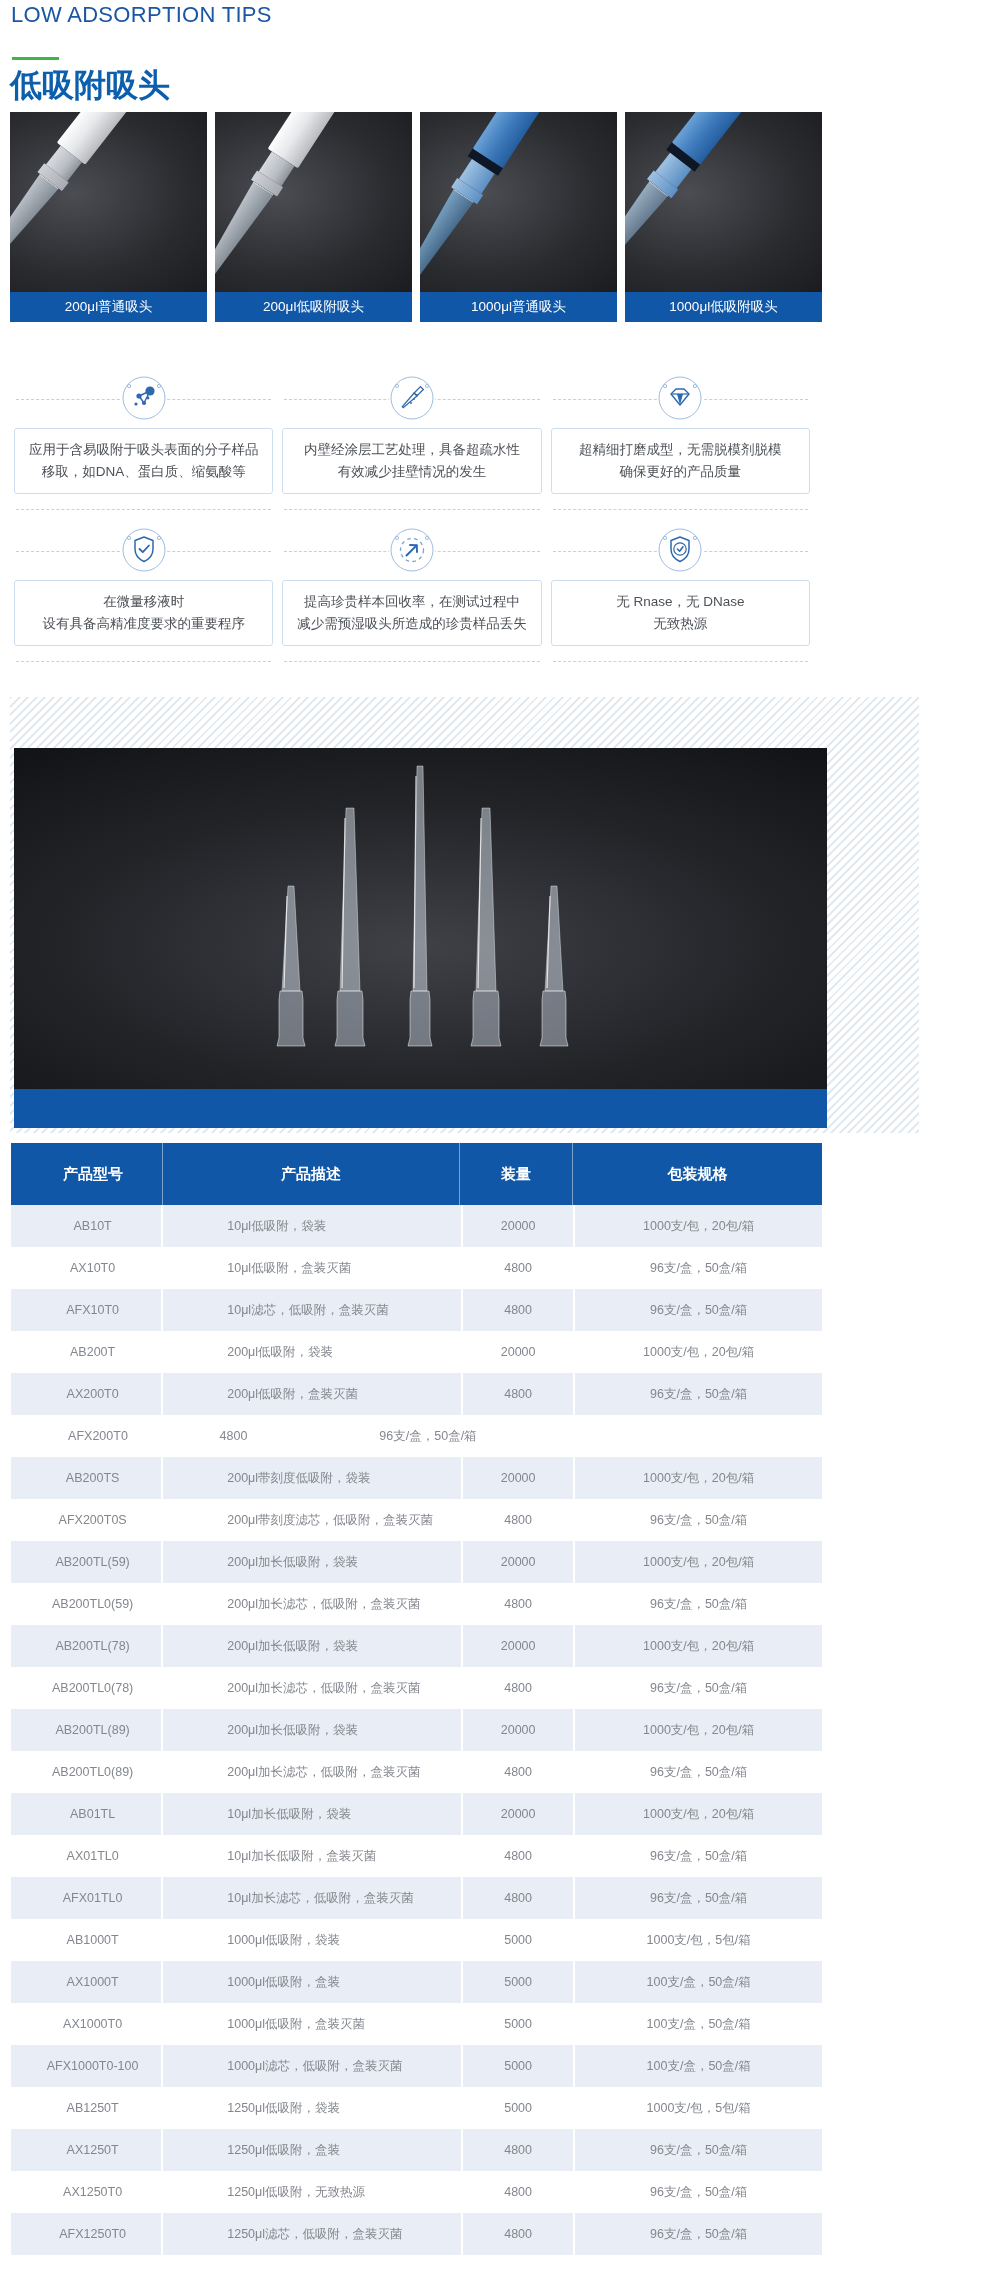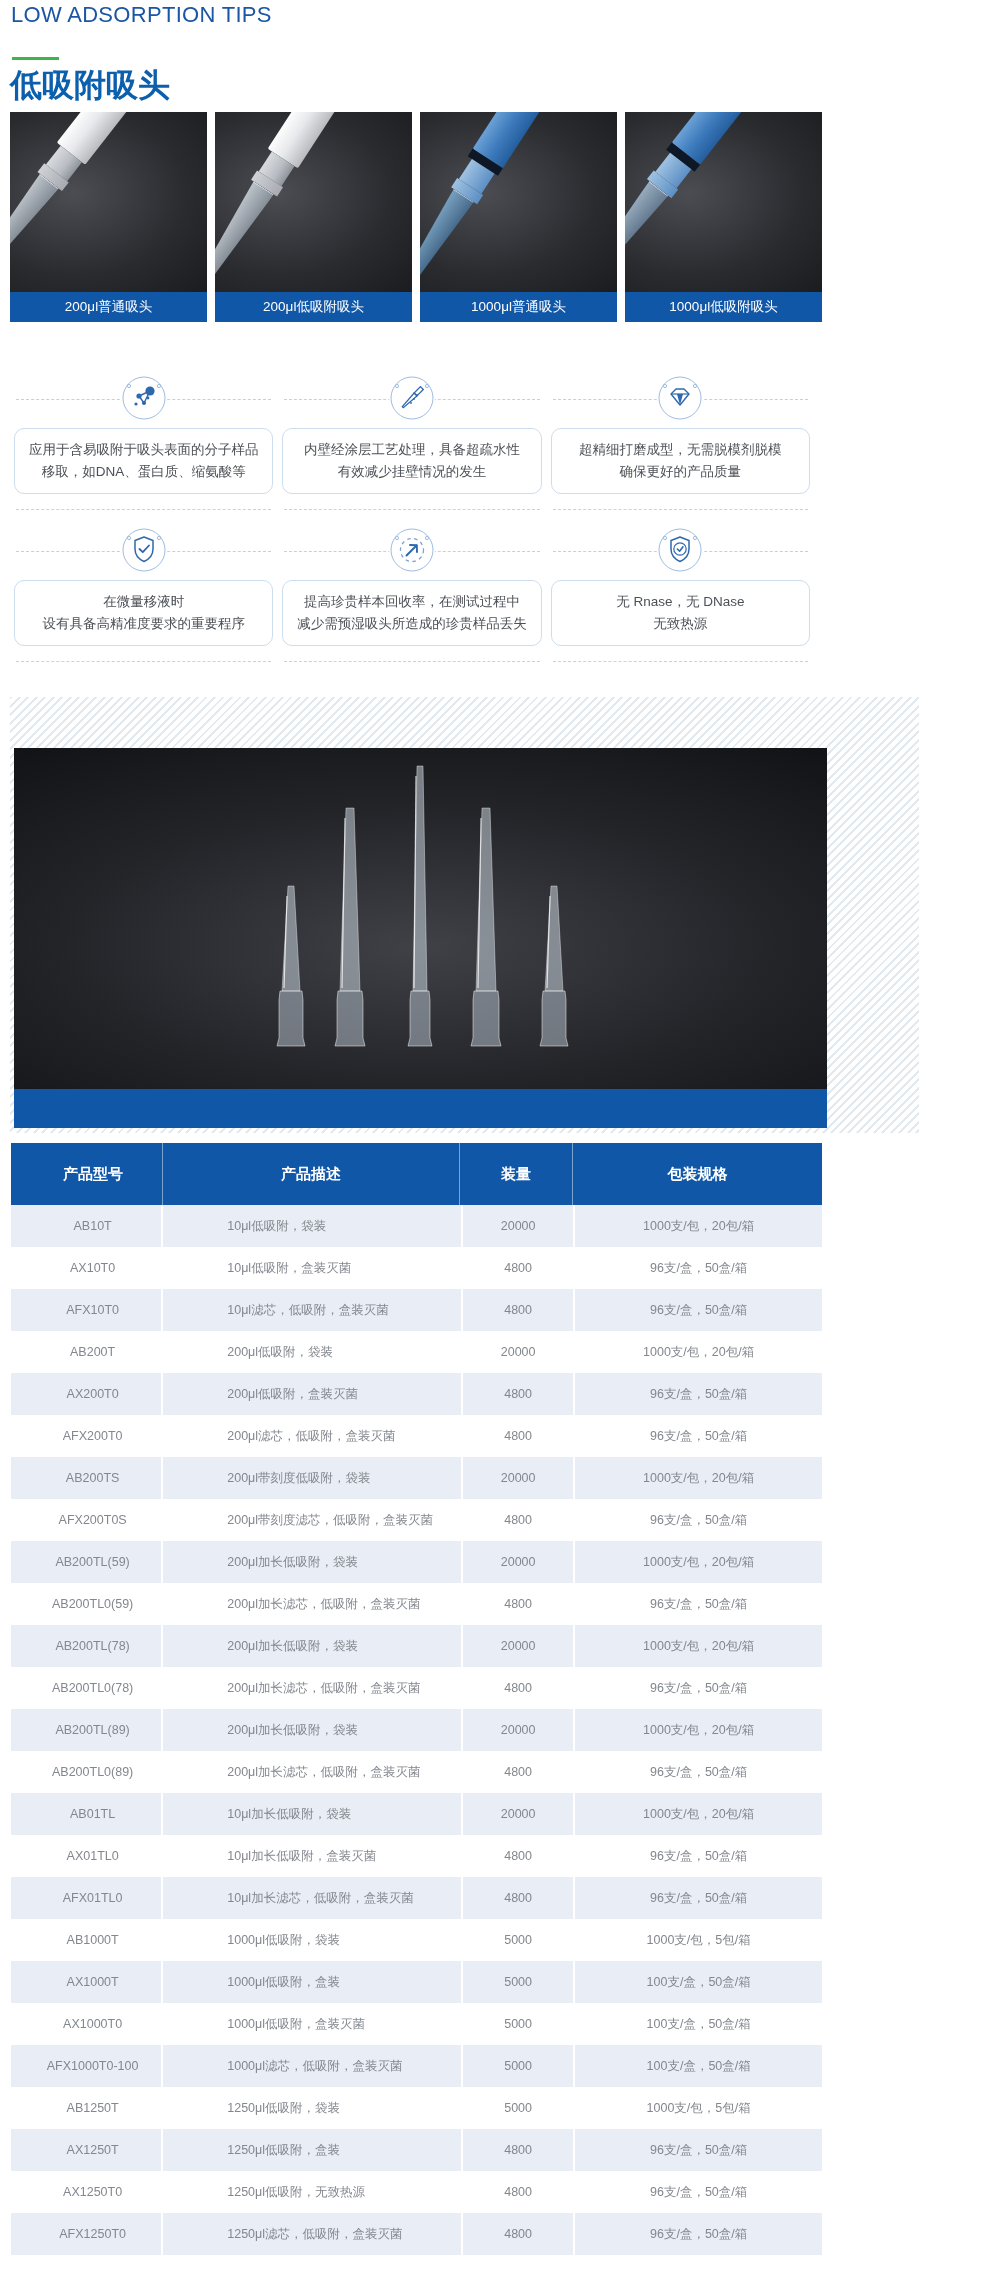--- a/index.html
+++ b/index.html
@@ -46,21 +46,21 @@
   .features { position:absolute; left:14px; top:372px; width:796px;
               display:grid; grid-template-columns:1fr 1fr 1fr; column-gap:9px; row-gap:14px; }
   .fcell { position:relative; padding-bottom:16px; }
   .fcell::after { content:''; position:absolute; left:2px; right:2px; bottom:0;
                   border-top:1px dashed #ccd2da; }
   .icon-zone { position:relative; height:56px; display:flex; justify-content:center; }
   .icon-zone::before { content:''; position:absolute; left:2px; right:2px; top:27px;
                        border-top:1px dashed #c9cfd8; }
   .icon-circle { position:relative; z-index:1; width:46px; height:46px; border-radius:50%;
                  background:#fff; margin-top:3px; }
-  .fbox { height:64px; border:1px solid #cdddee; border-radius:10px; background:#fff;
+  .fbox { height:64px; border:1px solid #cdddee; border-radius:3px; background:#fff;
           display:flex; flex-direction:column; justify-content:center; align-items:center;
           font-size:13.5px; color:#4c5157; line-height:22px; text-align:center; }
 
   
   .hatch { position:absolute; left:10px; top:697px; width:909px; height:436px;
     background:repeating-linear-gradient(135deg,#e2e9ef 0px,#e2e9ef 2px,#ffffff 2px,#ffffff 6px); }
   .hero { position:absolute; left:14px; top:748px; width:813px; height:341px;
     background:radial-gradient(92% 85% at 50% 58%, #3f4147 0%, #232428 48%, #0c0d10 100%); }
   .hero-bar { position:absolute; left:14px; top:1089px; width:813px; height:39px; background:#1157a7; }
 
@@ -325,21 +325,20 @@
           <div class="td c3">1000支/包，20包/箱</div>
         </div>
         <div class="trow shaded">
           <div class="td c0">AX200T0</div>
           <div class="td c1">200μl低吸附，盒装灭菌</div>
           <div class="td c2">4800</div>
           <div class="td c3">96支/盒，50盒/箱</div>
         </div>
         <div class="trow plain">
           <div class="td c0">AFX200T0</div>
-          <div class="td c1">200μl滤芯，低吸附，盒装灭菌</div>
           <div class="td c2">4800</div>
           <div class="td c3">96支/盒，50盒/箱</div>
         </div>
         <div class="trow shaded">
           <div class="td c0">AB200TS</div>
           <div class="td c1">200μl带刻度低吸附，袋装</div>
           <div class="td c2">20000</div>
           <div class="td c3">1000支/包，20包/箱</div>
         </div>
         <div class="trow plain">

